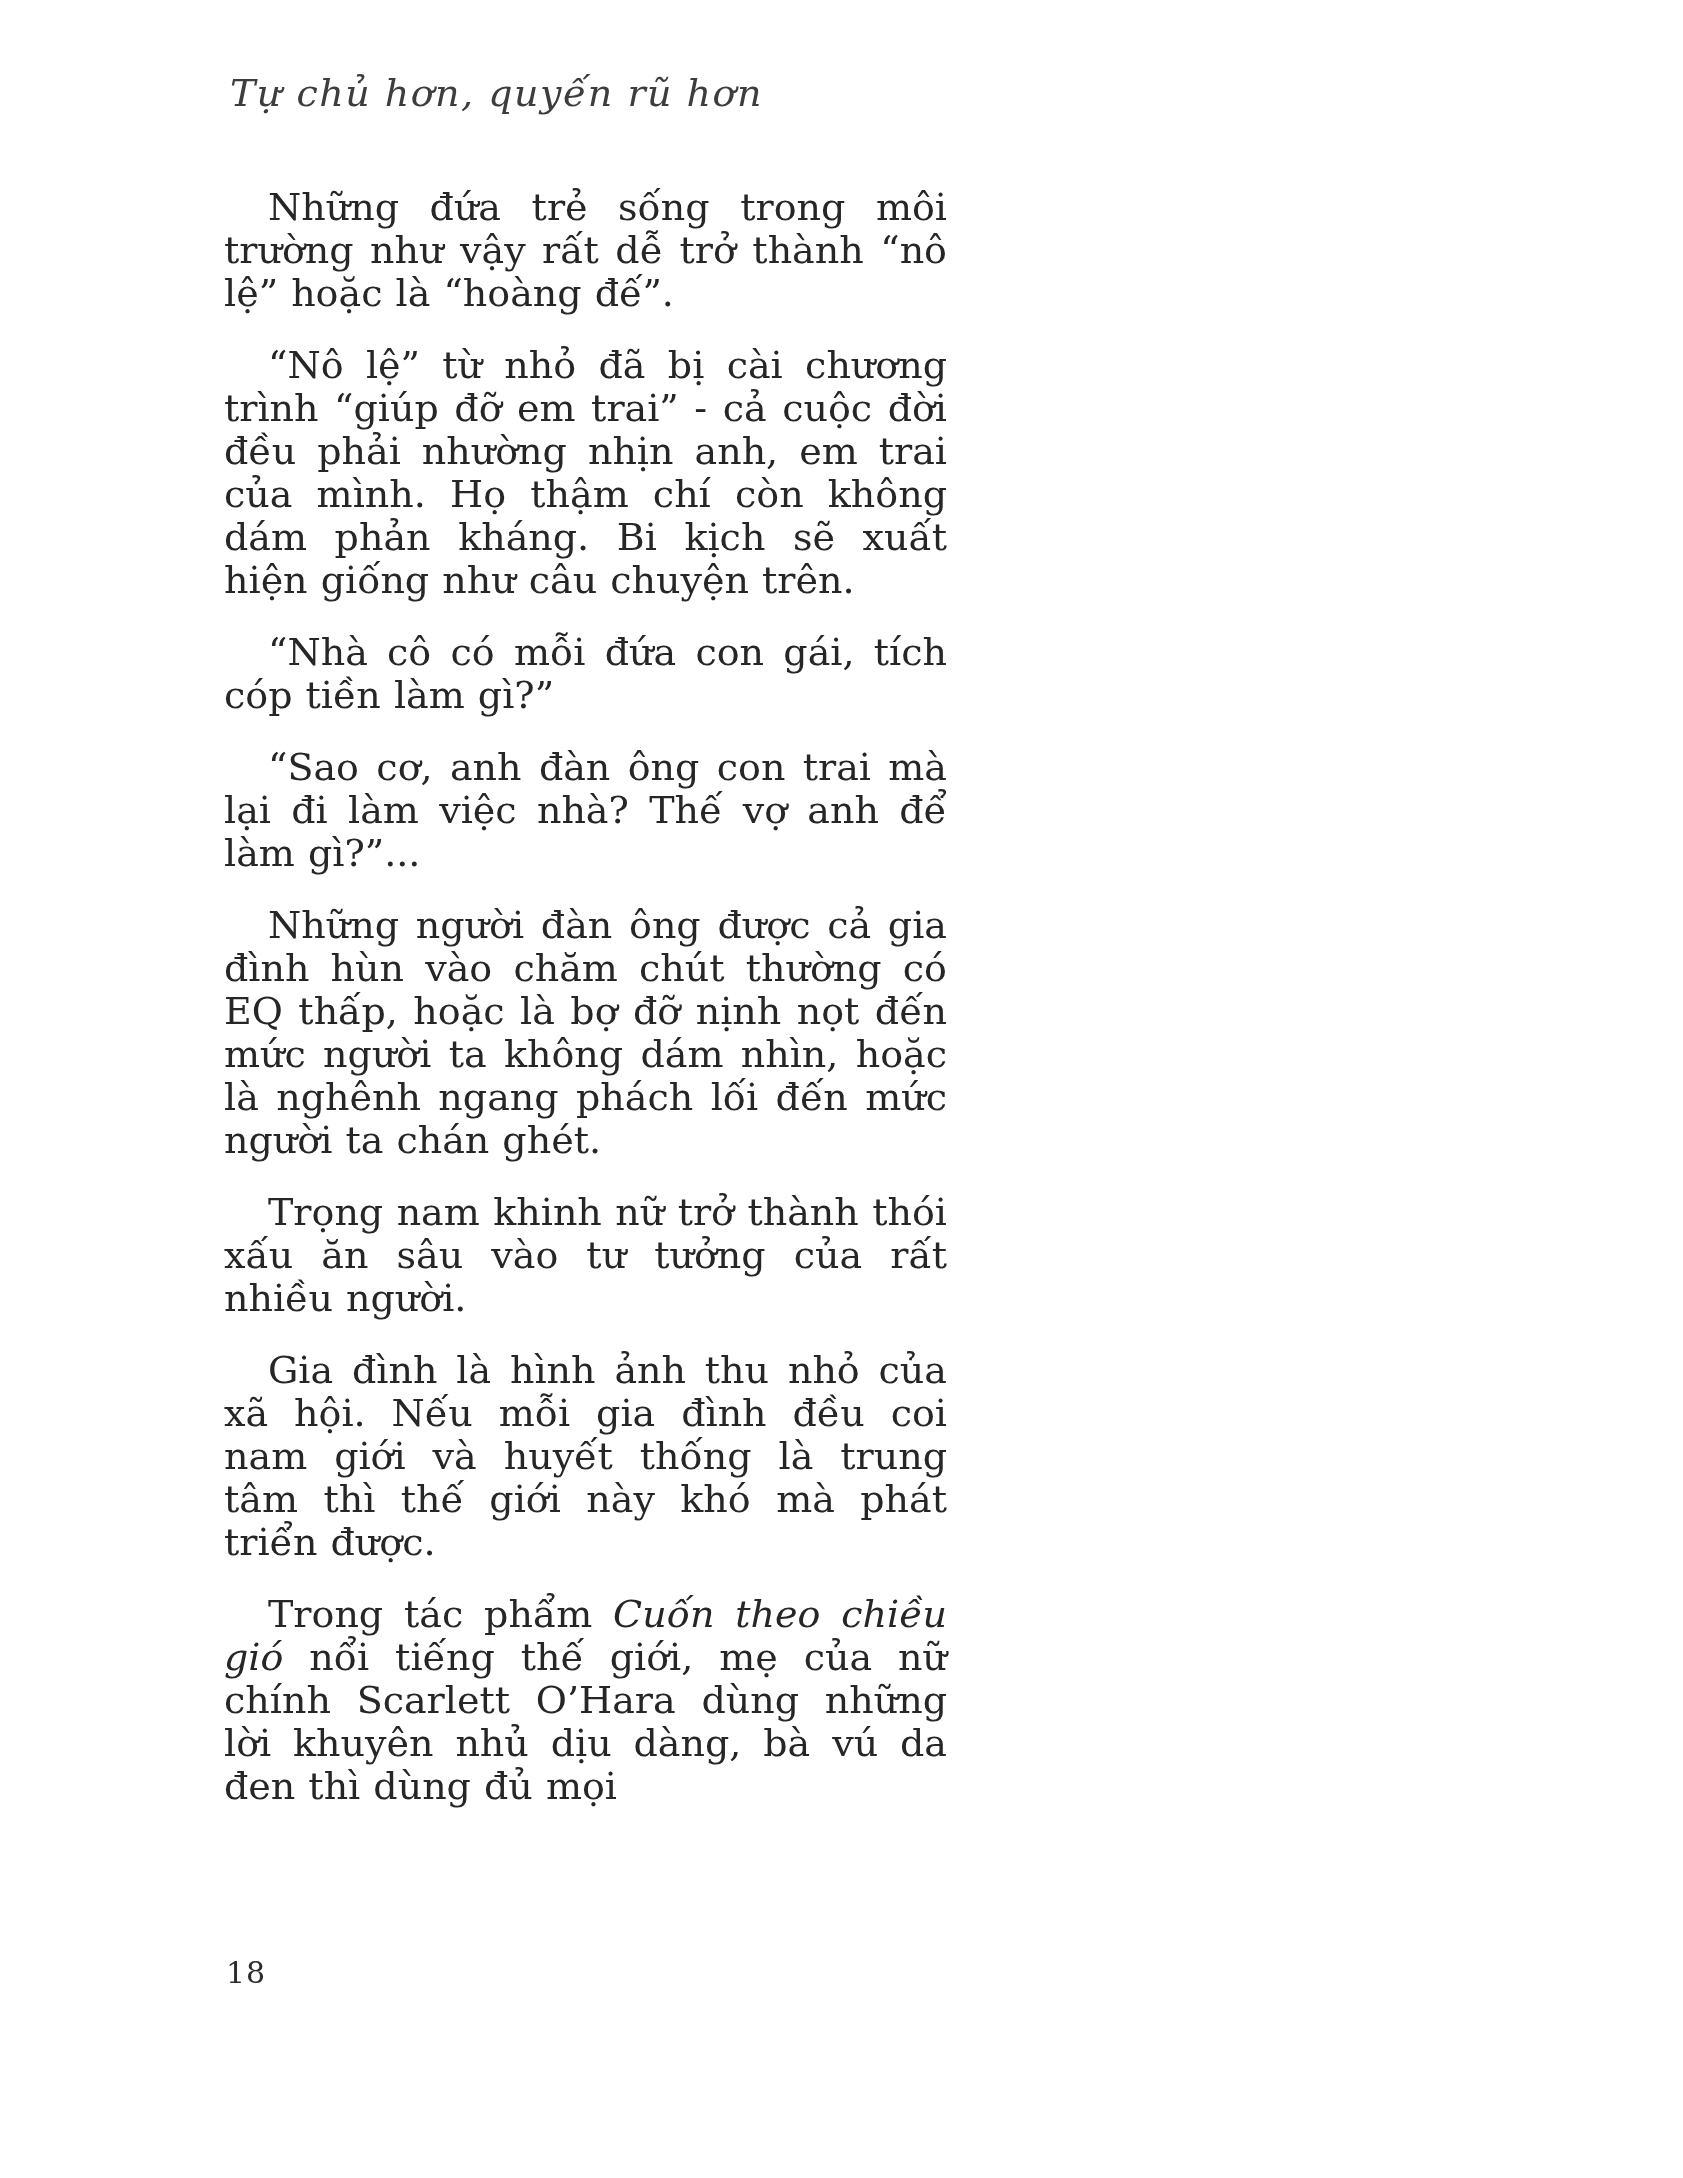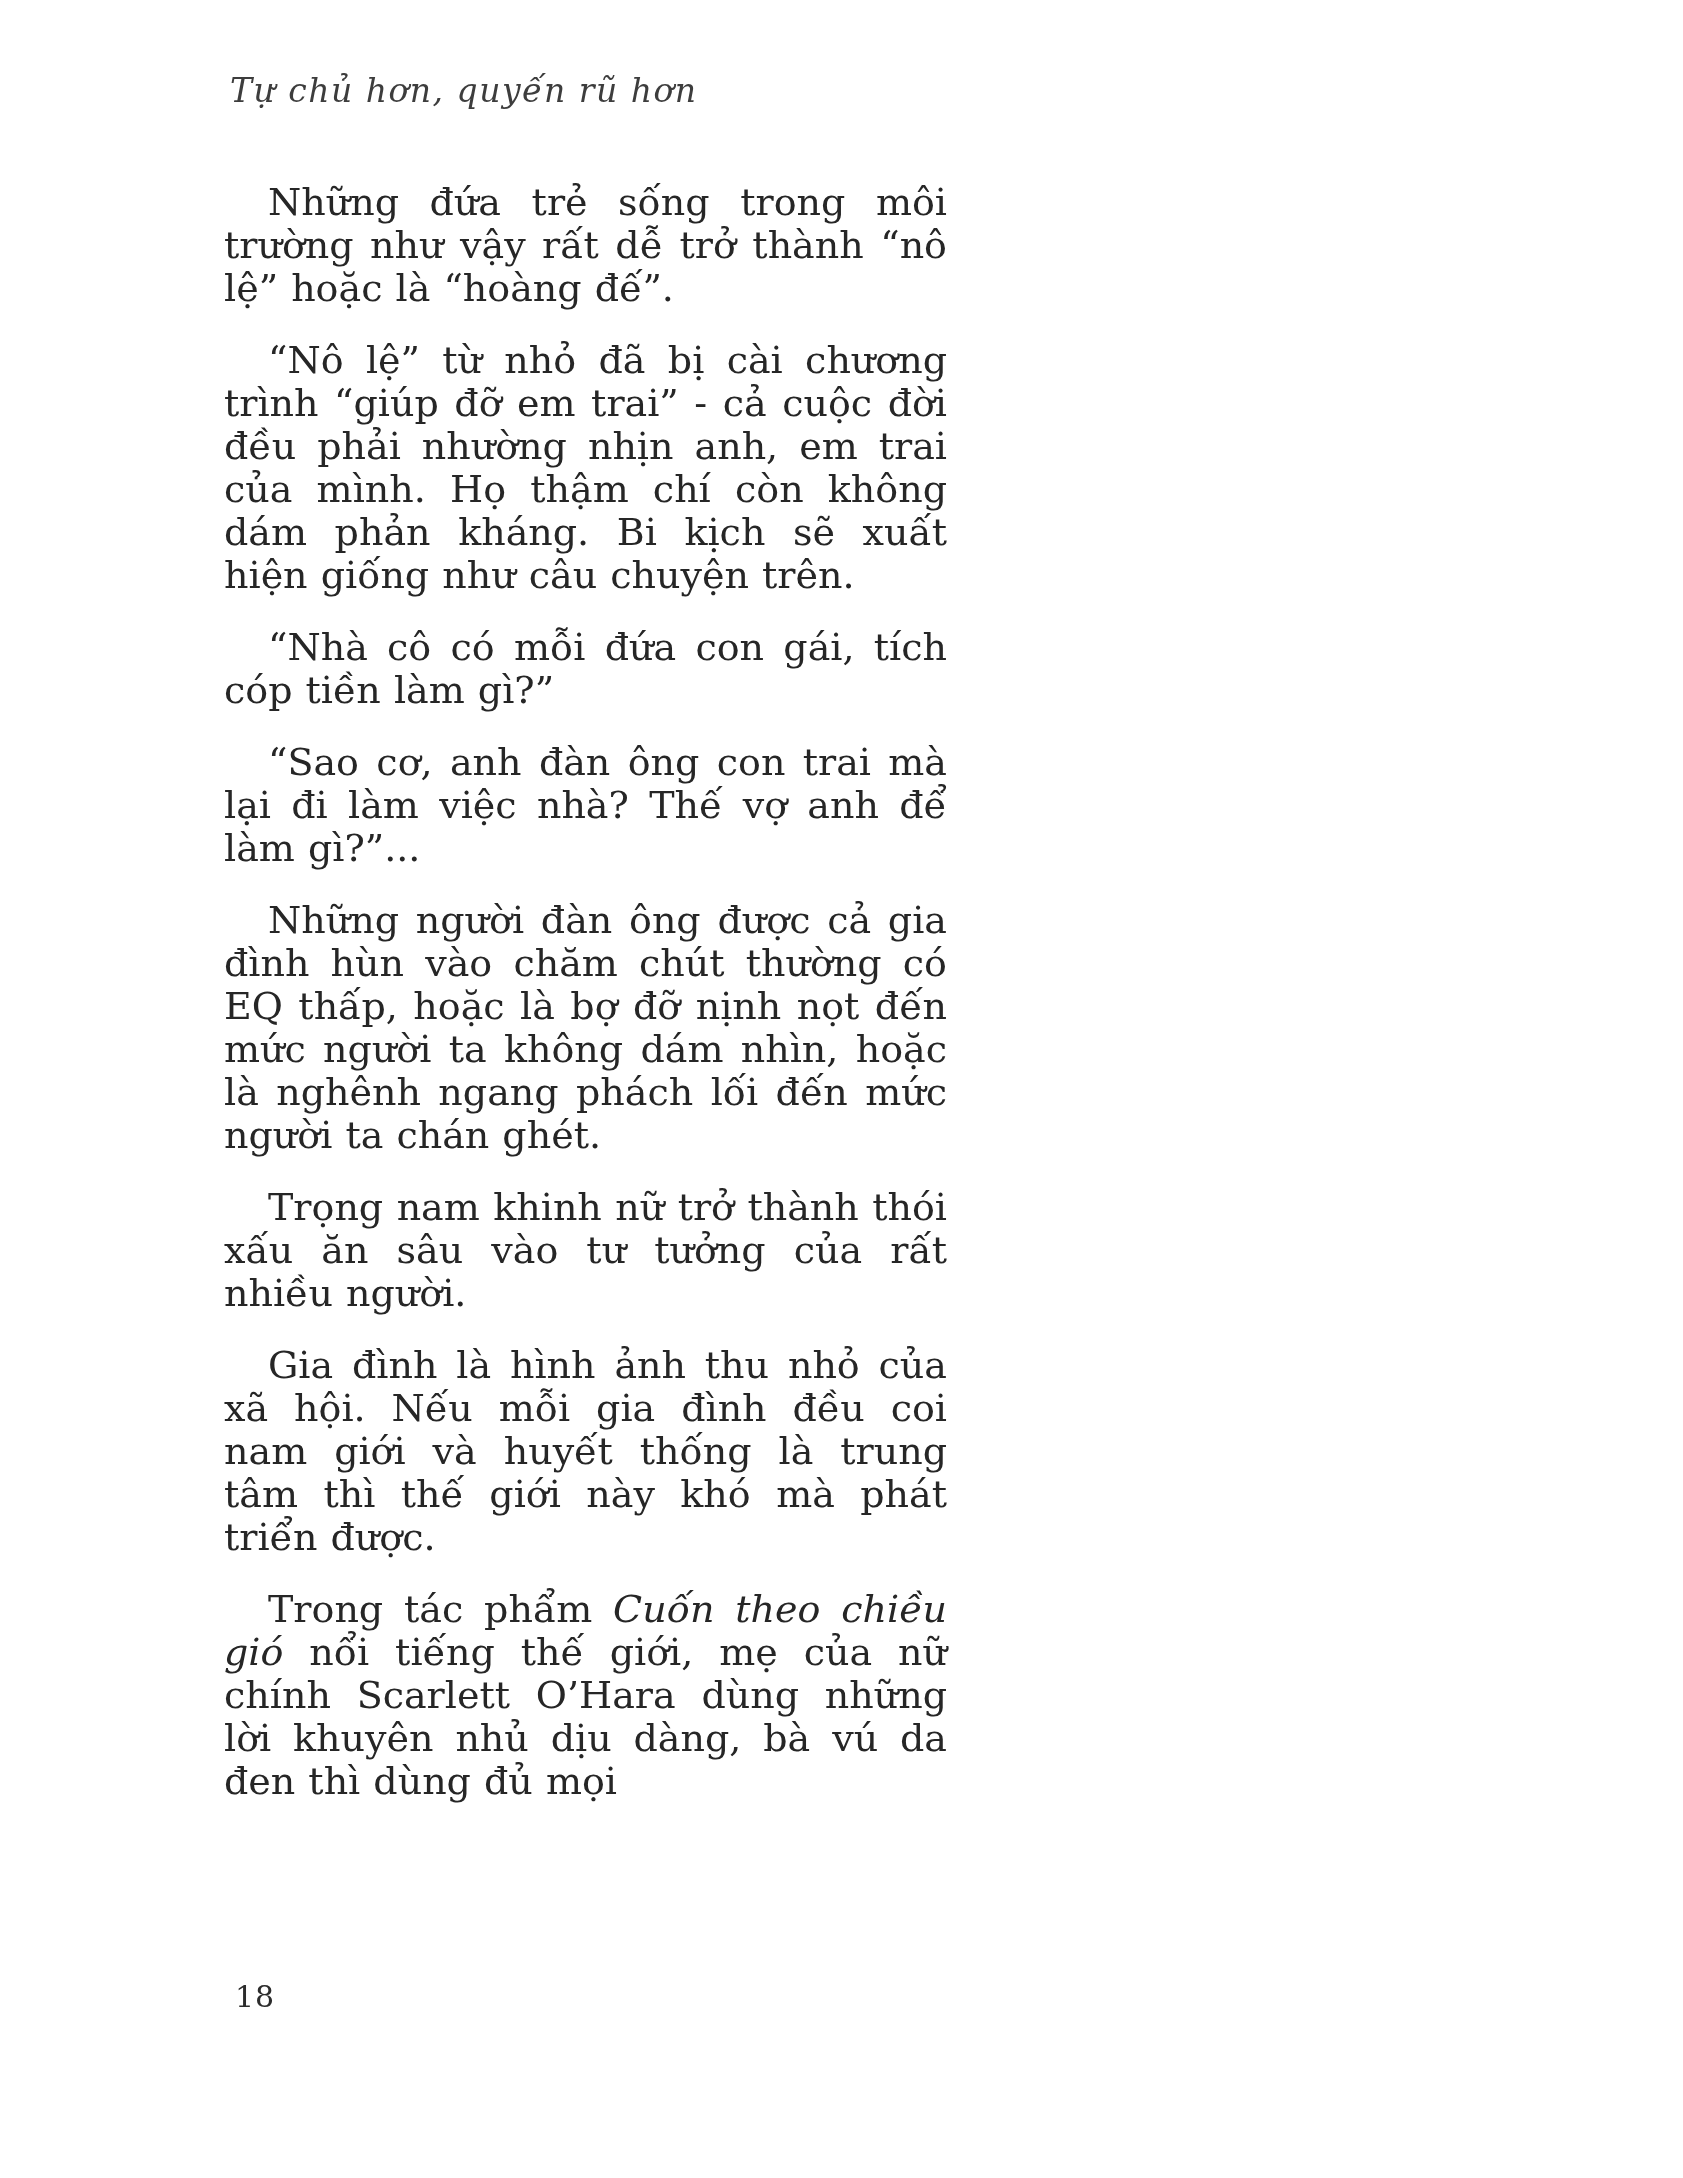--- a/index.html
+++ b/index.html
@@ -18,21 +18,21 @@
   }
   .text-column {
     position: absolute;
     left: 224px;
     top: 71px;
     width: 723px;
   }
   .running-head {
     font-family: "DejaVu Serif", serif;
     font-style: italic;
-    font-size: 33px;
+    font-size: 38px;
     letter-spacing: 1.5px;
     color: #3d3d3d;
     margin: 0 0 71px 6px;
   }
   .body-text p.para {
     margin: 0 0 29px 0;
     font-size: 38px;
     line-height: 43px;
     color: #262626;
     text-align: justify;
@@ -40,26 +40,25 @@
     word-spacing: 1px;
   }
   .body-text p.para:last-child {
     margin-bottom: 16px;
   }
   .body-text .italic {
     font-style: italic;
   }
   .page-number {
     position: absolute;
-    left: 235px;
+    left: 226px;
     top: 1955px;
     font-size: 30px;
     color: #2c2c2c;
     letter-spacing: 1px;
-    margin-top: 24px;
   }
 </style>
 </head>
 <body>
 
 <div class="page">
   <div class="text-column">
     <div class="running-head">Tự chủ hơn, quyến rũ hơn</div>
     <div class="body-text" id="paragraphs">
         <p class="para"><span>Những đứa trẻ sống trong môi trường như vậy rất dễ trở thành “nô lệ” hoặc là “hoàng đế”.</span></p>

